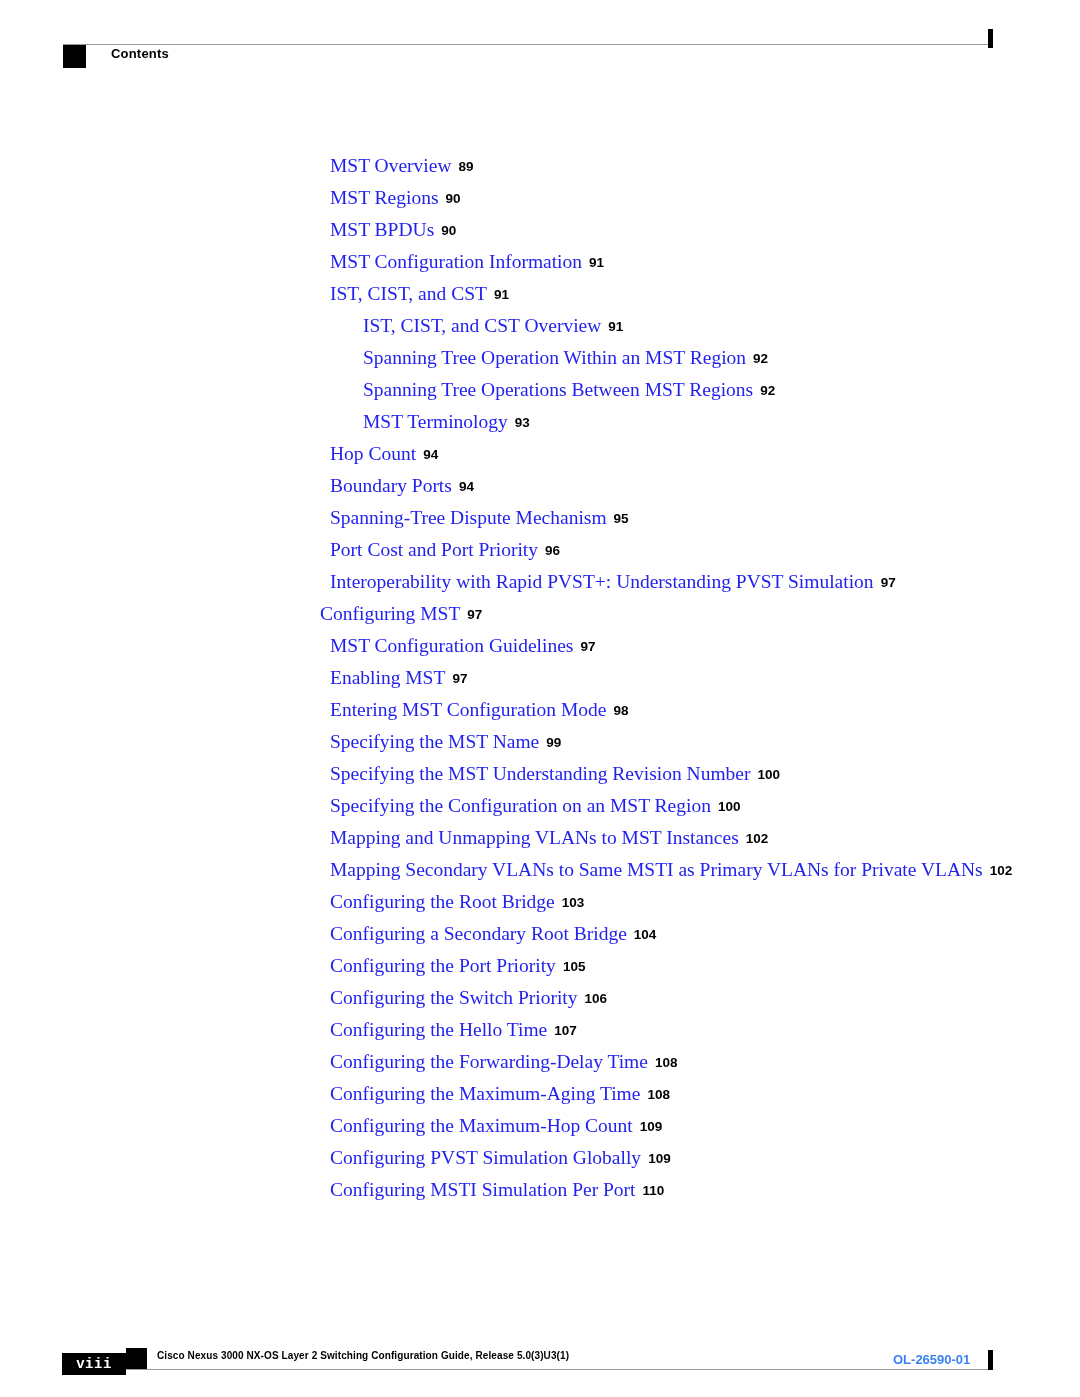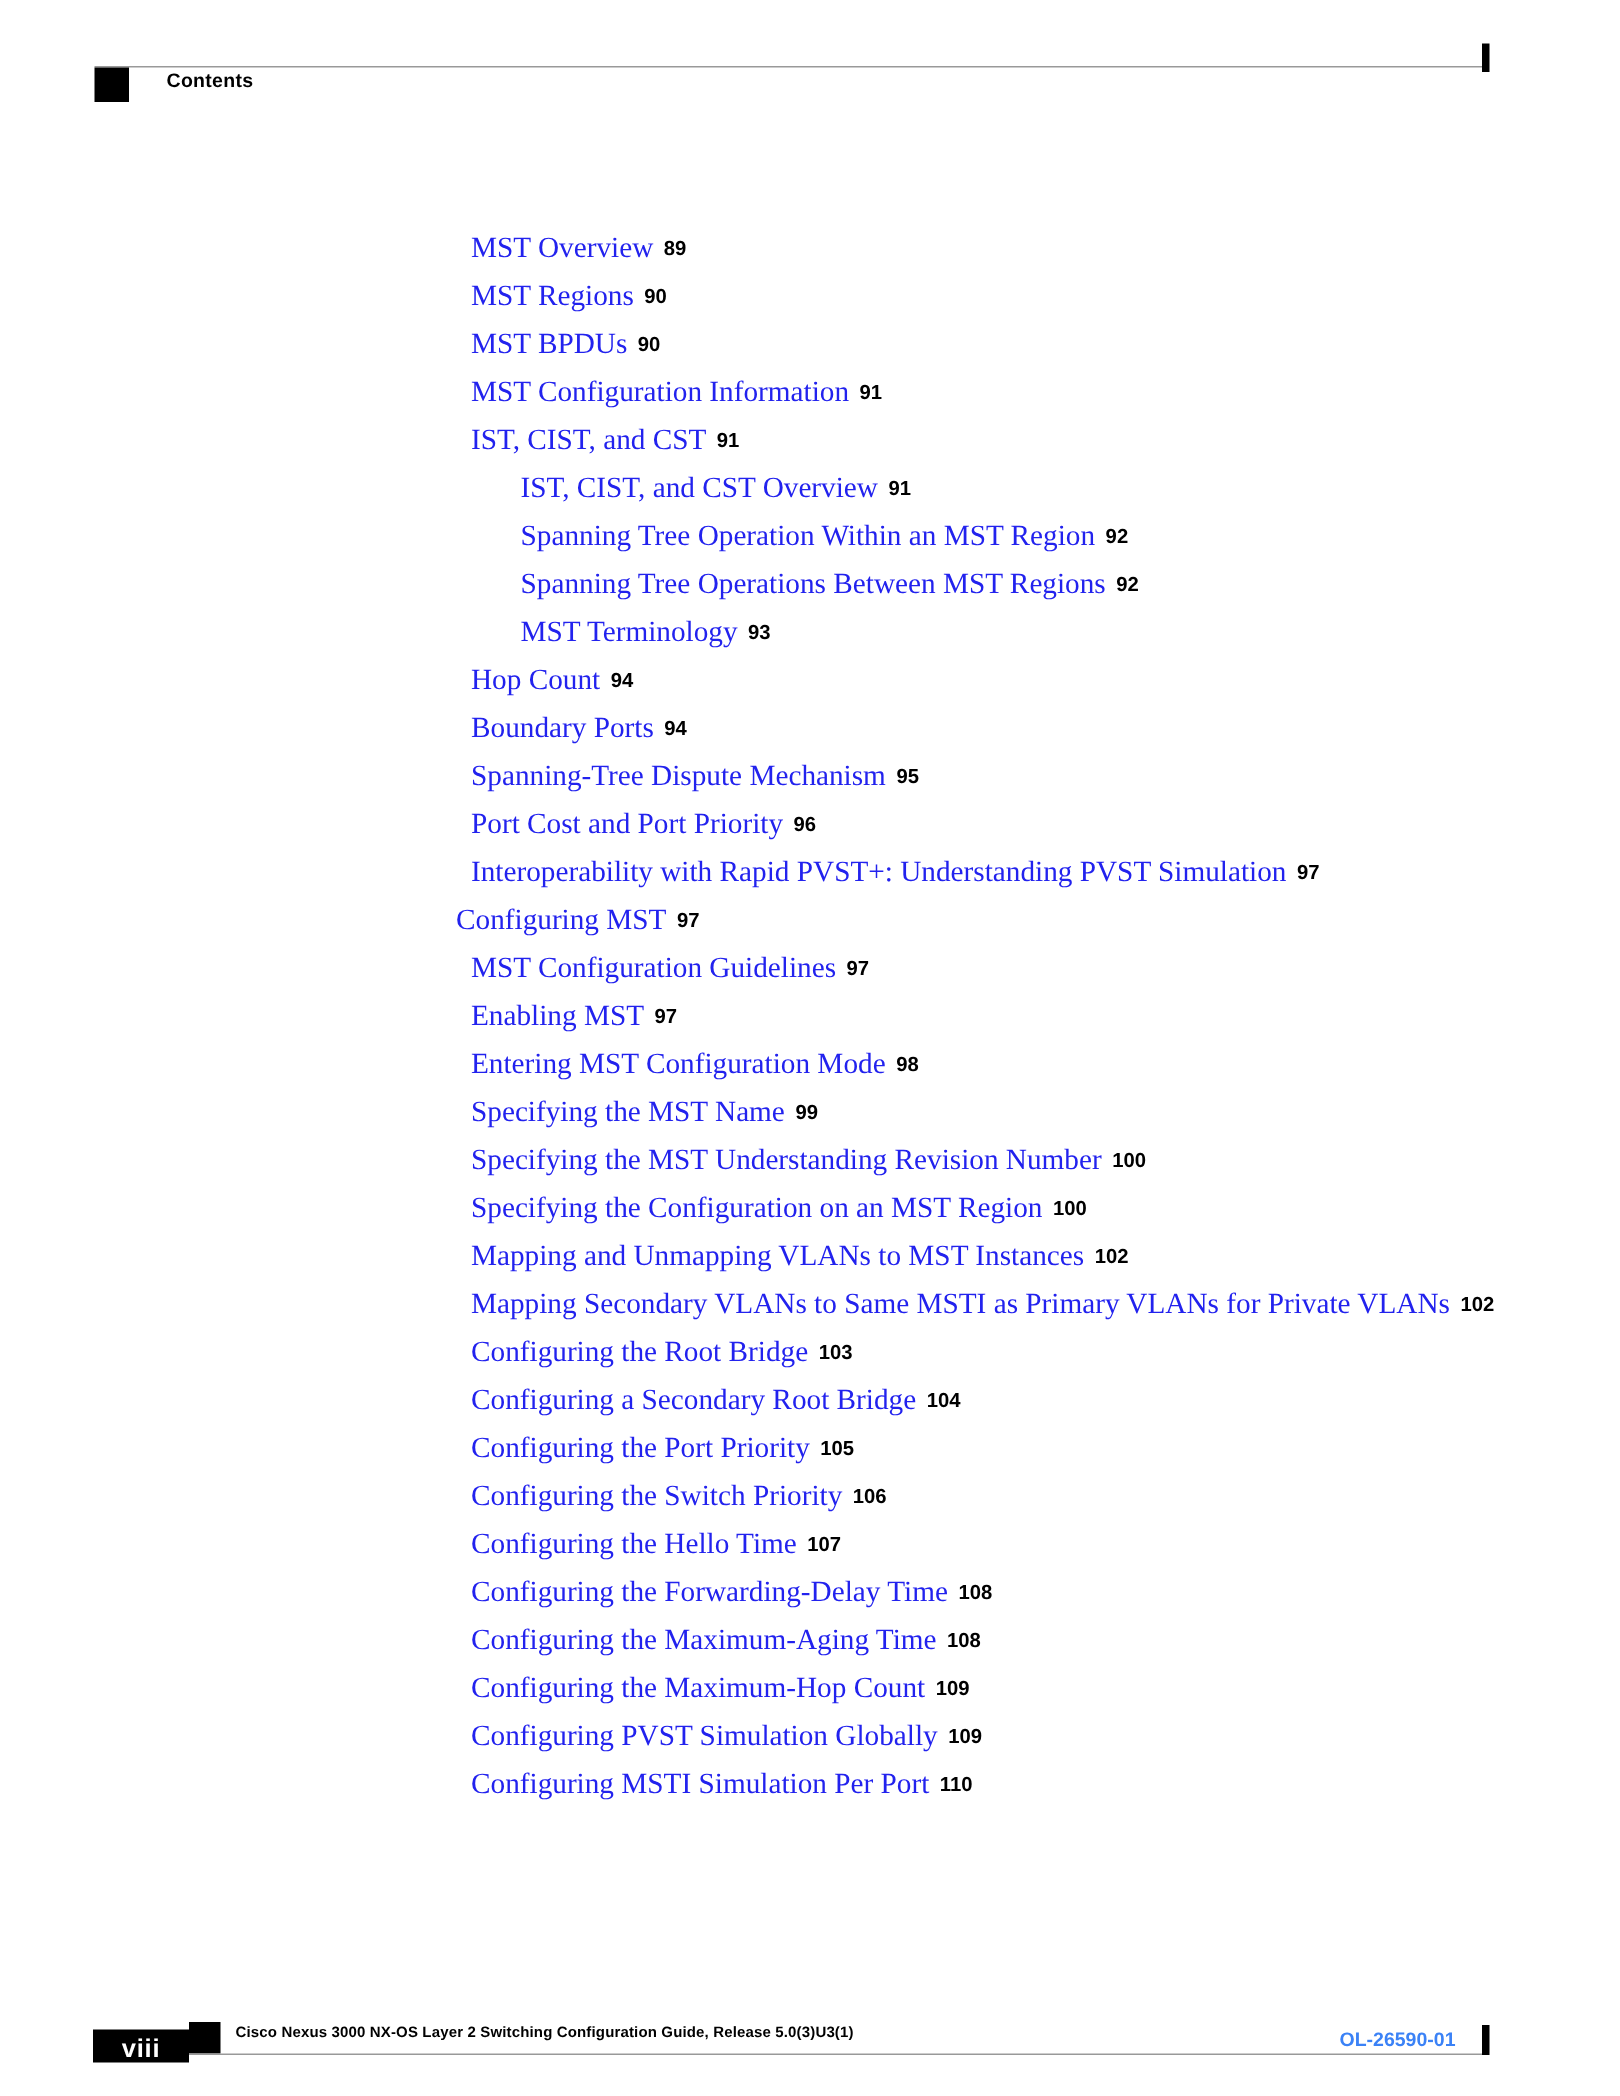--- a/index.html
+++ b/index.html
@@ -60,20 +60,21 @@
     white-space: nowrap;
     text-align: center;
   }
 
   
   #toc {
     position: absolute;
     left: 0;
     top: 150px;
     width: 984px;
+    padding-left: 16px;
   }
   .toc-entry {
     position: relative;
     height: 32px;
     line-height: 32px;
     white-space: nowrap;
     font-size: 19.5px;
     color: #2222ee;
   }
   .toc-entry .title {
@@ -142,22 +143,22 @@
     width: 64px;
     height: 22px;
     background: #000000;
   }
   .footer-pagenum {
     position: absolute;
     left: 62px;
     top: 1356px;
     width: 64px;
     text-align: center;
-    font-family: Liberation Sans, sans-serif;
-    font-size: 17px;
+    font-family: Liberation Mono, monospace;
+    font-size: 14px;
     font-weight: bold;
     color: #ffffff;
     letter-spacing: 0.5px;
   }
   .footer-docid {
     position: absolute;
     left: 893px;
     top: 1352px;
     font-family: "Liberation Sans", "DejaVu Sans", sans-serif;
     font-size: 13px;

